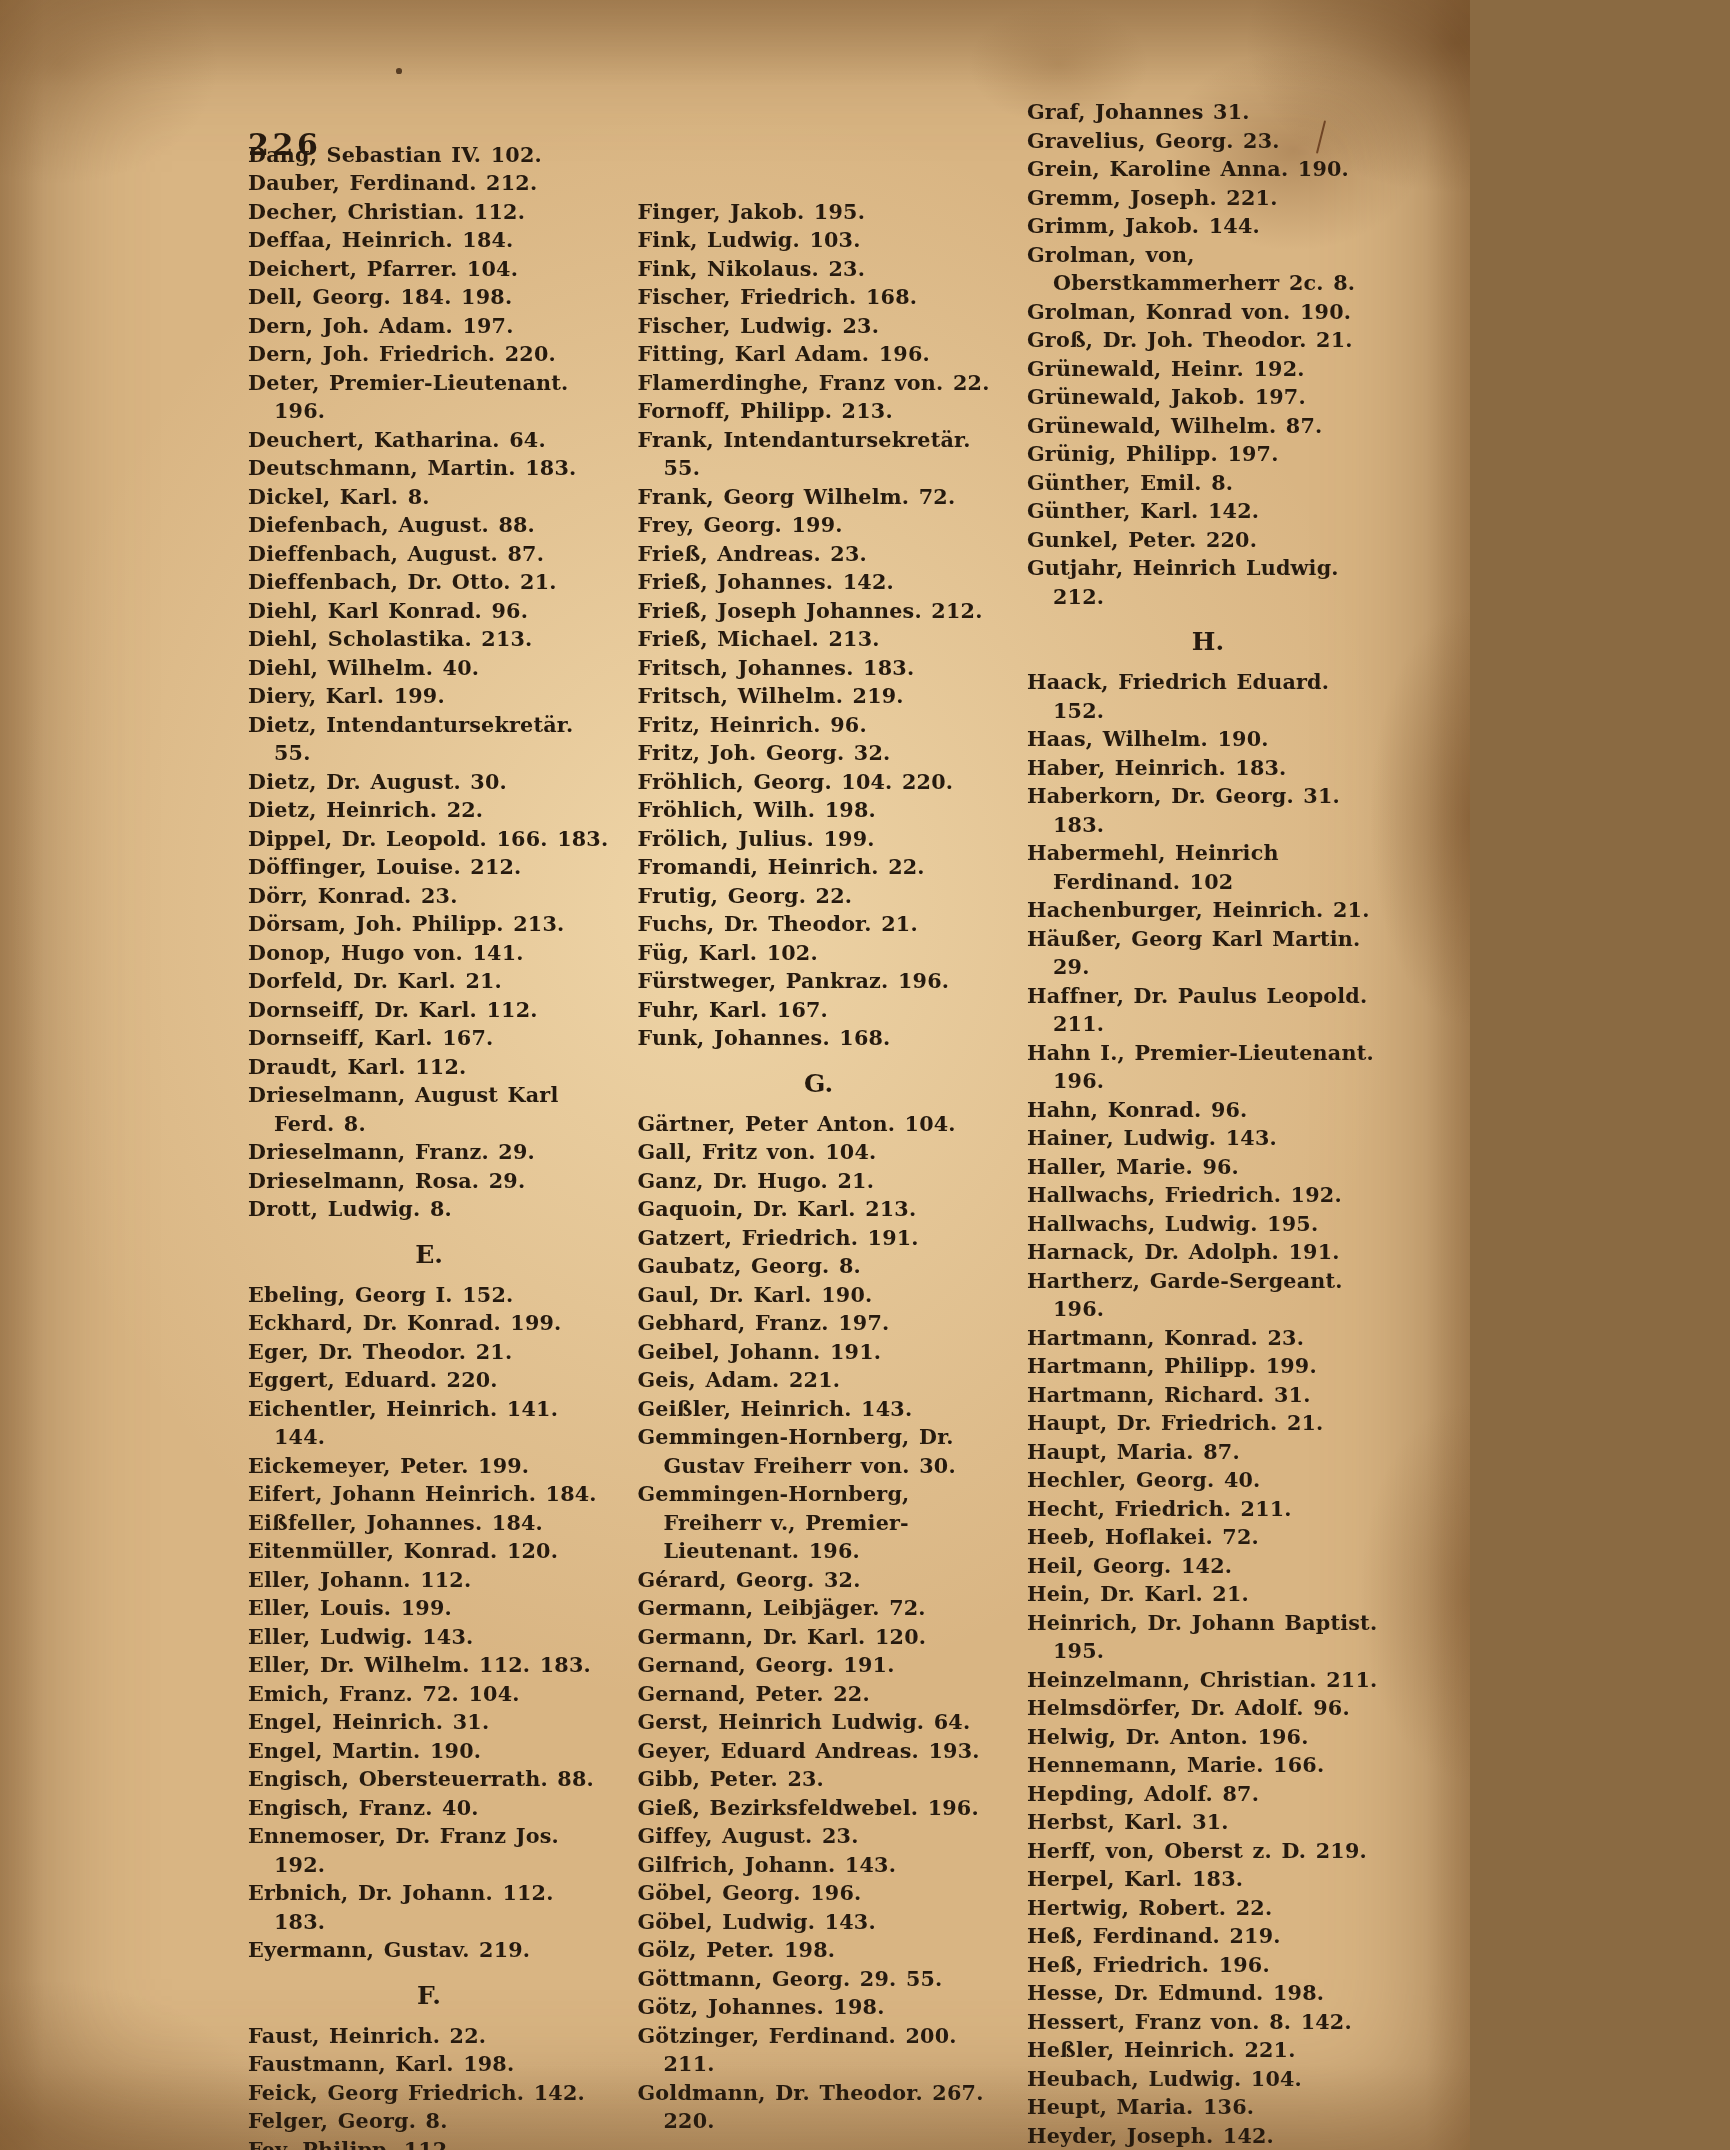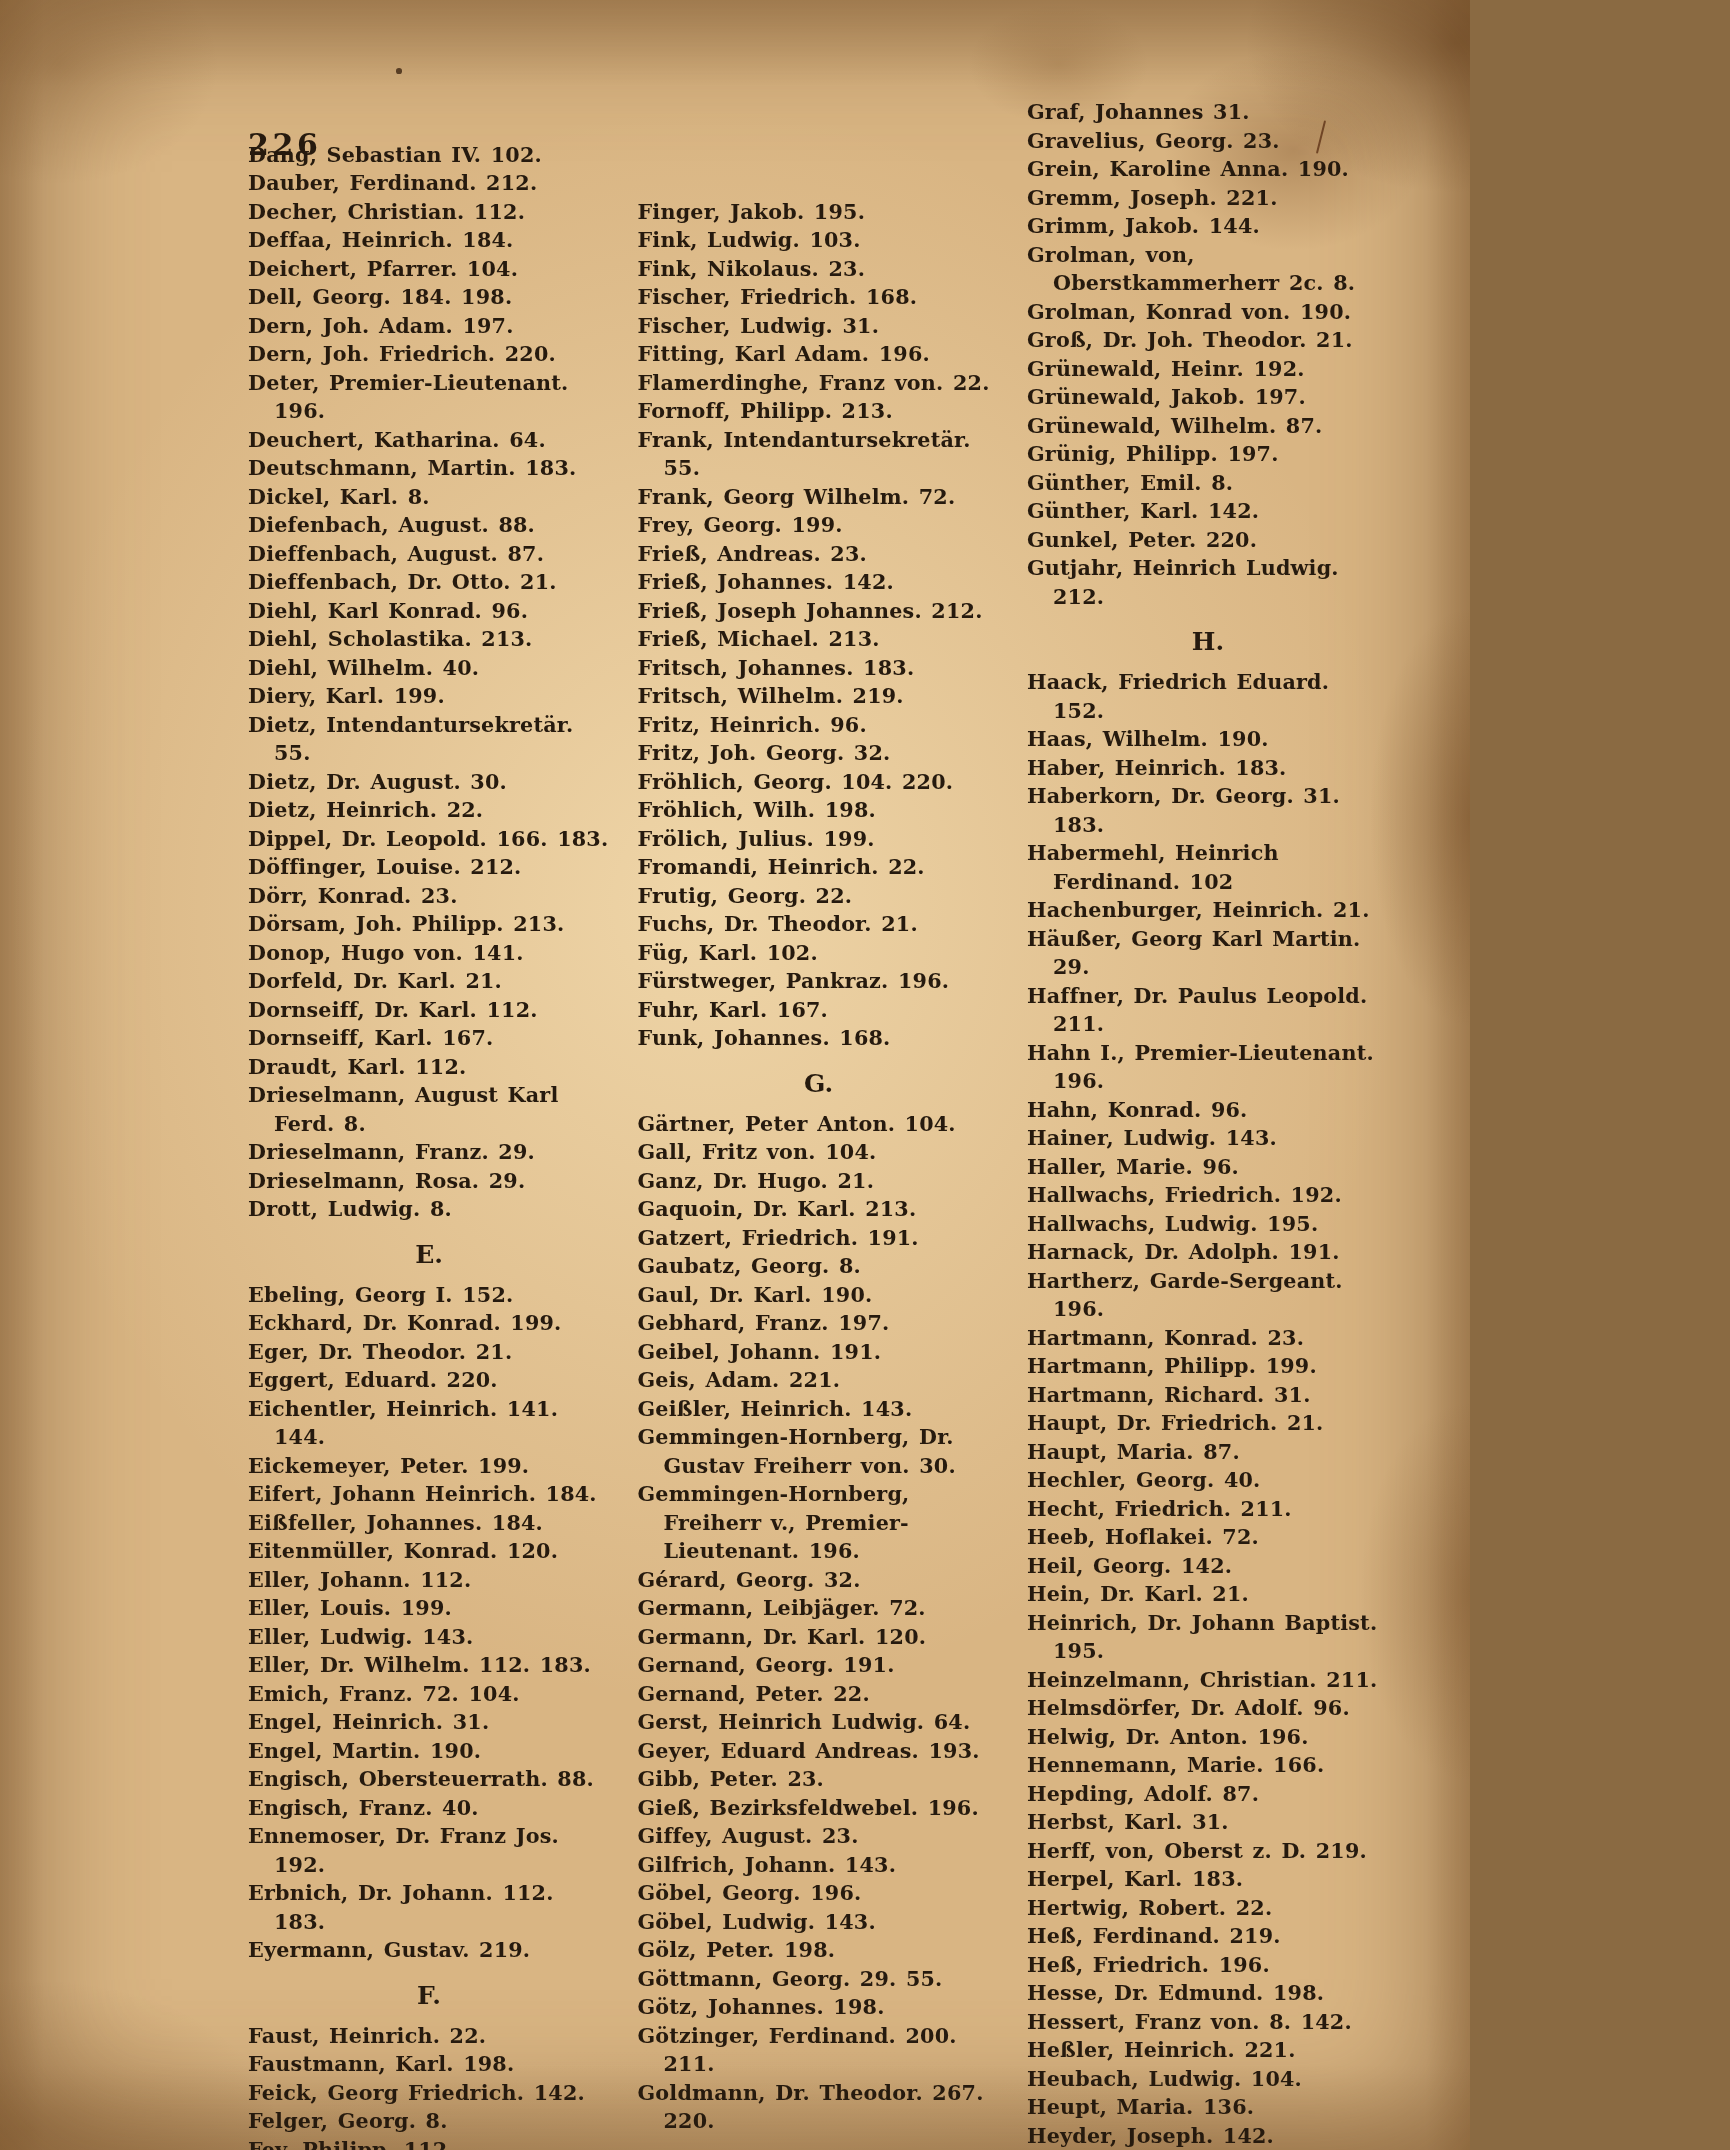--- a/index.html
+++ b/index.html
@@ -173,21 +173,21 @@
         <div class="entry">Felger, Georg. 8.</div>
         <div class="entry">Fey, Philipp. 112.</div>
         <div class="entry">Finger, Adolf. 142.</div>
       </div>
     <div class="col-rule"></div>
     <div class="col">
         <div class="entry">Finger, Jakob. 195.</div>
         <div class="entry">Fink, Ludwig. 103.</div>
         <div class="entry">Fink, Nikolaus. 23.</div>
         <div class="entry">Fischer, Friedrich. 168.</div>
-        <div class="entry">Fischer, Ludwig. 31.</div>
+        <div class="entry">Fischer, Ludwig. 23.</div>
         <div class="entry">Fitting, Karl Adam. 196.</div>
         <div class="entry">Flamerdinghe, Franz von. 22.</div>
         <div class="entry">Fornoff, Philipp. 213.</div>
         <div class="entry">Frank, Intendantursekretär. 55.</div>
         <div class="entry">Frank, Georg Wilhelm. 72.</div>
         <div class="entry">Frey, Georg. 199.</div>
         <div class="entry">Frieß, Andreas. 23.</div>
         <div class="entry">Frieß, Johannes. 142.</div>
         <div class="entry">Frieß, Joseph Johannes. 212.</div>
         <div class="entry">Frieß, Michael. 213.</div>

